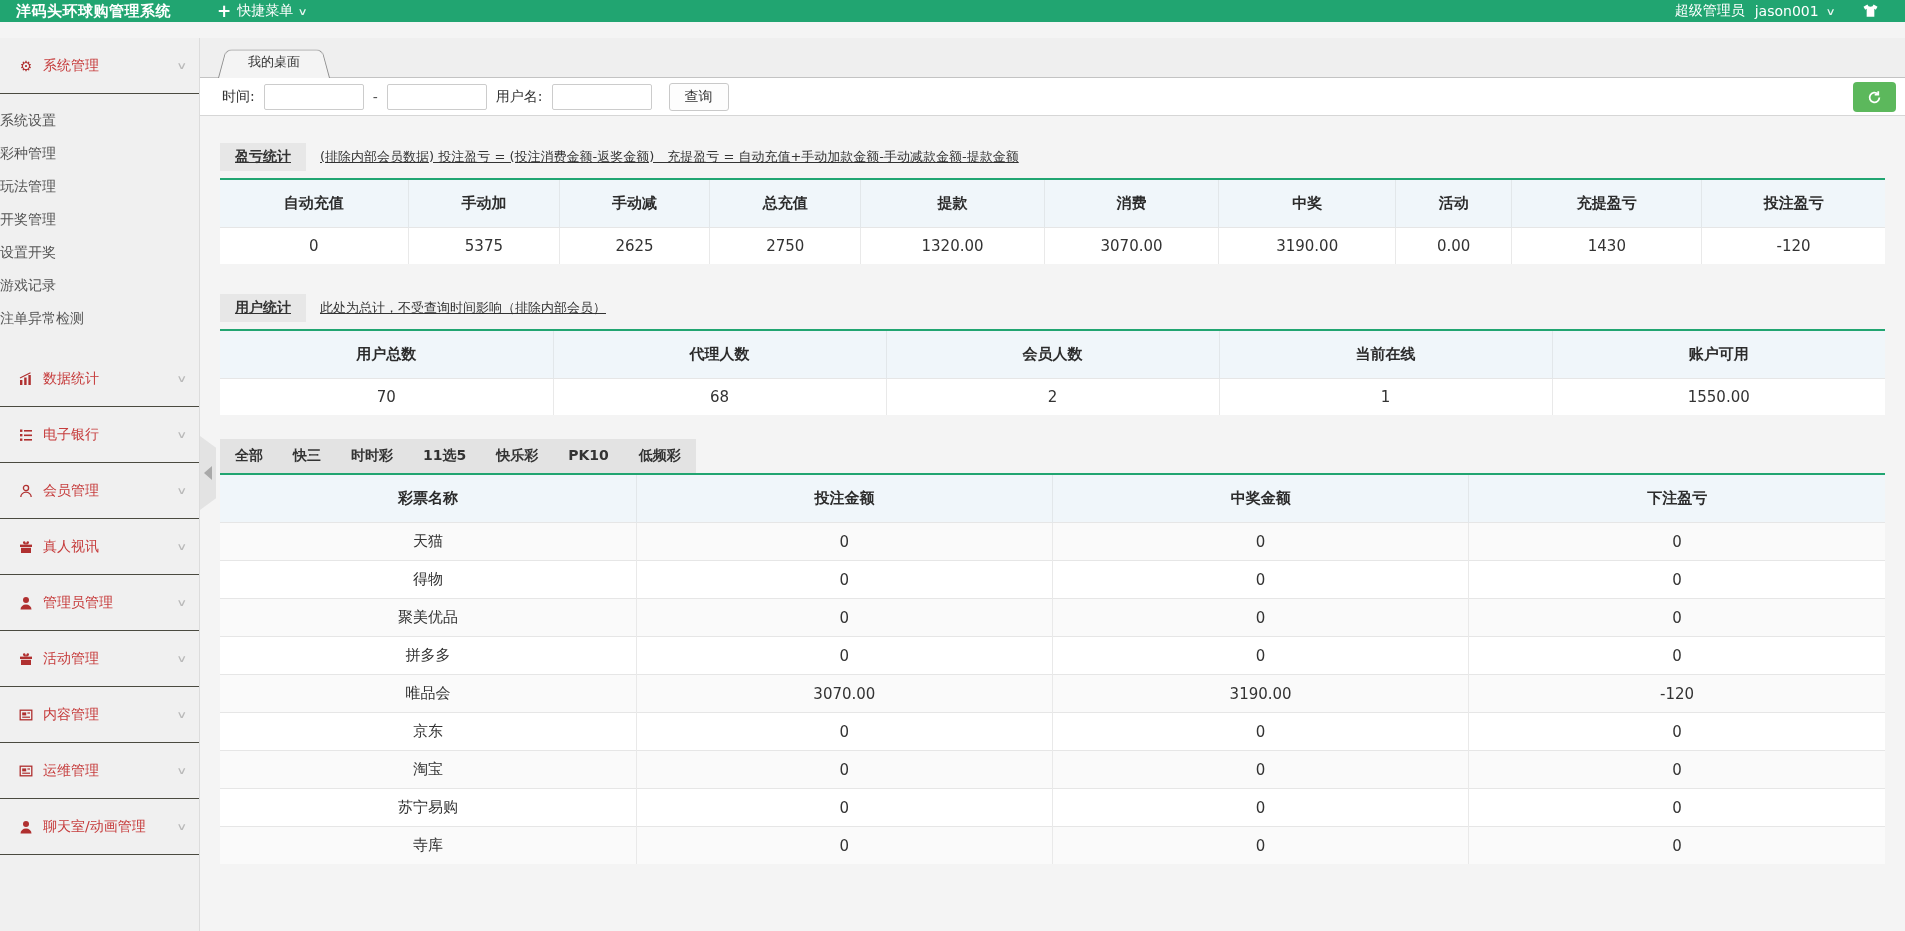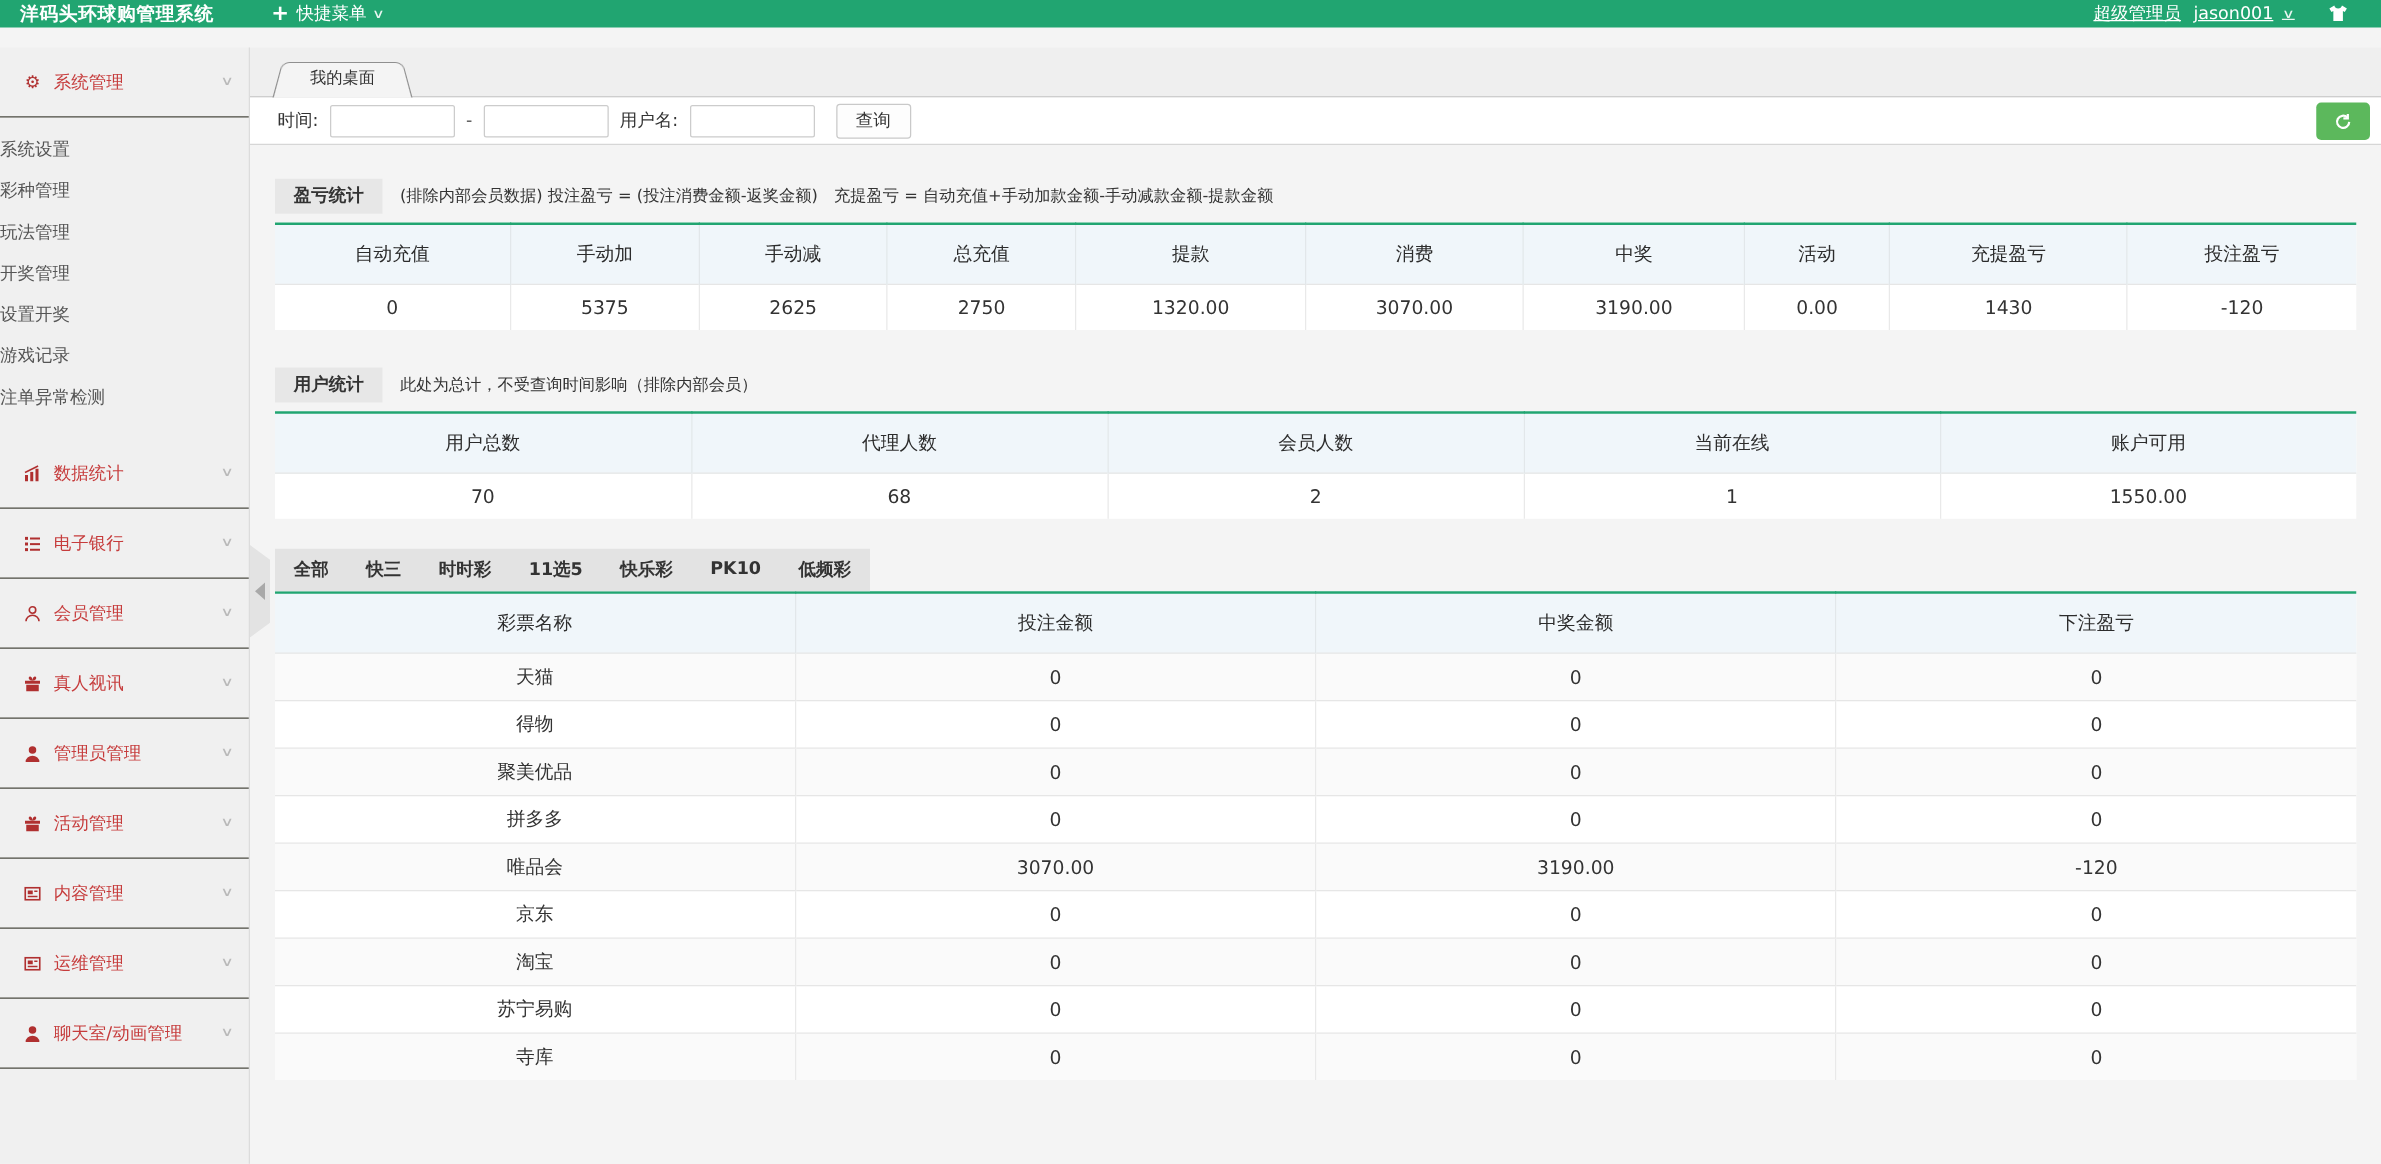--- a/index.html
+++ b/index.html
@@ -5,21 +5,21 @@
   * { margin:0; padding:0; box-sizing:border-box; }
   html,body { width:1905px; height:931px; overflow:hidden; }
   body { font-family:"DejaVu Sans","Liberation Sans",sans-serif; background:#f4f4f4; color:#333; font-size:14px; }
 
   
   .topbar { position:absolute; top:0; left:0; width:1905px; height:22px; background:#21a571; color:#fff; display:flex; align-items:center; }
   .brand { font-size:15px; font-weight:bold; padding-left:16px; letter-spacing:.5px; }
   .quickmenu { display:flex; align-items:center; gap:6px; margin-left:46px; cursor:pointer; font-size:14px; }
   .plus { font-size:17px; font-weight:bold; line-height:1; }
   .chev { font-size:10px; opacity:.9; transform:scaleX(1.4); display:inline-block; }
-  .topbar-right { margin-left:auto; display:flex; align-items:center; gap:10px; padding-right:26px; font-size:14px;text-decoration:underline; }
+  .topbar-right { margin-left:auto; display:flex; align-items:center; gap:10px; padding-right:26px; font-size:14px; }
   .user { display:flex; align-items:center; gap:8px; cursor:pointer; }
   .shirt { margin-left:18px; display:flex; align-items:center; cursor:pointer; }
 
   
   .sidebar { position:absolute; top:38px; left:0; bottom:0; width:200px; background:#f0f0f0; border-right:1px solid #dcdcdc; }
   .side-group-header { position:relative; height:56px; display:flex; align-items:center; gap:9px; padding-left:18px; color:#c63c3c; cursor:pointer; border-bottom:1px solid #4a4a40; }
   .side-group-header .icon { width:16px; display:flex; justify-content:center; color:#b03030; font-size:14px; line-height:1; }
   .side-chev { position:absolute; right:14px; color:#b9b9b9; font-size:10px; transform:scaleX(1.5); }
   .submenu { padding:10px 0 16px; }
   .submenu-item { height:33px; line-height:33px; color:#555; cursor:pointer; font-size:14px; }
@@ -32,26 +32,26 @@
   .desk-tab span { position:relative; }
   .search-row { height:38px; background:#fff; border-bottom:1px solid #d6d6d6; display:flex; align-items:center; gap:9px; padding-left:22px; position:relative; }
   .search-row label { font-size:14px; color:#333; }
   .search-row input { width:100px; height:26px; border:1px solid #ccc; border-radius:2px; background:#fff; padding:0 6px; font-size:13px; }
   .dash { color:#555; }
   .btn-query { margin-left:8px; padding:4px 15px; font-size:14px; color:#333; background:#fdfdfd; border:1px solid #c9c9c9; border-radius:3px; cursor:pointer; }
   .btn-refresh { position:absolute; right:9px; top:4px; width:43px; height:30px; background:#5cb85c; border:none; border-radius:4px; display:flex; align-items:center; justify-content:center; cursor:pointer; }
 
   .content { position:absolute; top:79px; left:0; right:0; bottom:0; overflow:auto; padding:20px 20px 40px; }
 
-  .section-head { display:flex; align-items:center; gap:14px; margin-top:6px; }
+  .section-head { display:flex; align-items:center; gap:14px; margin-top:6px;text-decoration:underline; }
   .section-label { background:#e7e7e7; padding:5px 15px; font-weight:bold; font-size:14px; color:#333; }
   .section-note { font-size:13px; color:#333; }
 
   table.stats { width:100%; border-collapse:collapse; background:#fff; border-top:2px solid #21a571; margin-top:7px; table-layout:fixed; }
-  table.stats th { background:#f0f6fa; font-weight:normal; font-size:15px; color:#2c2c2c; padding:14px 4px; border-right:1px solid #e2e7ea; }
+  table.stats th { background:#f0f6fa; font-weight:bold; font-size:15px; color:#2c2c2c; padding:14px 4px; border-right:1px solid #e2e7ea; }
   table.stats th:last-child, table.stats td:last-child { border-right:none; }
   table.stats td { text-align:center; font-size:15px; color:#333; padding:9px 4px; border-top:1px solid #e6e6e6; border-right:1px solid #e9e9e9; }
 
   .section-gap { height:24px; }
 
   .lottery-tabs { display:inline-flex; background:#e3e3e3; margin-top:24px; }
   .lottery-tab { padding:8px 15px; font-size:14px; font-weight:bold; color:#333; cursor:pointer; }
   table.lottery { margin-top:0; }
   table.lottery tr:nth-child(even) td { background:#fafafa; }
 

